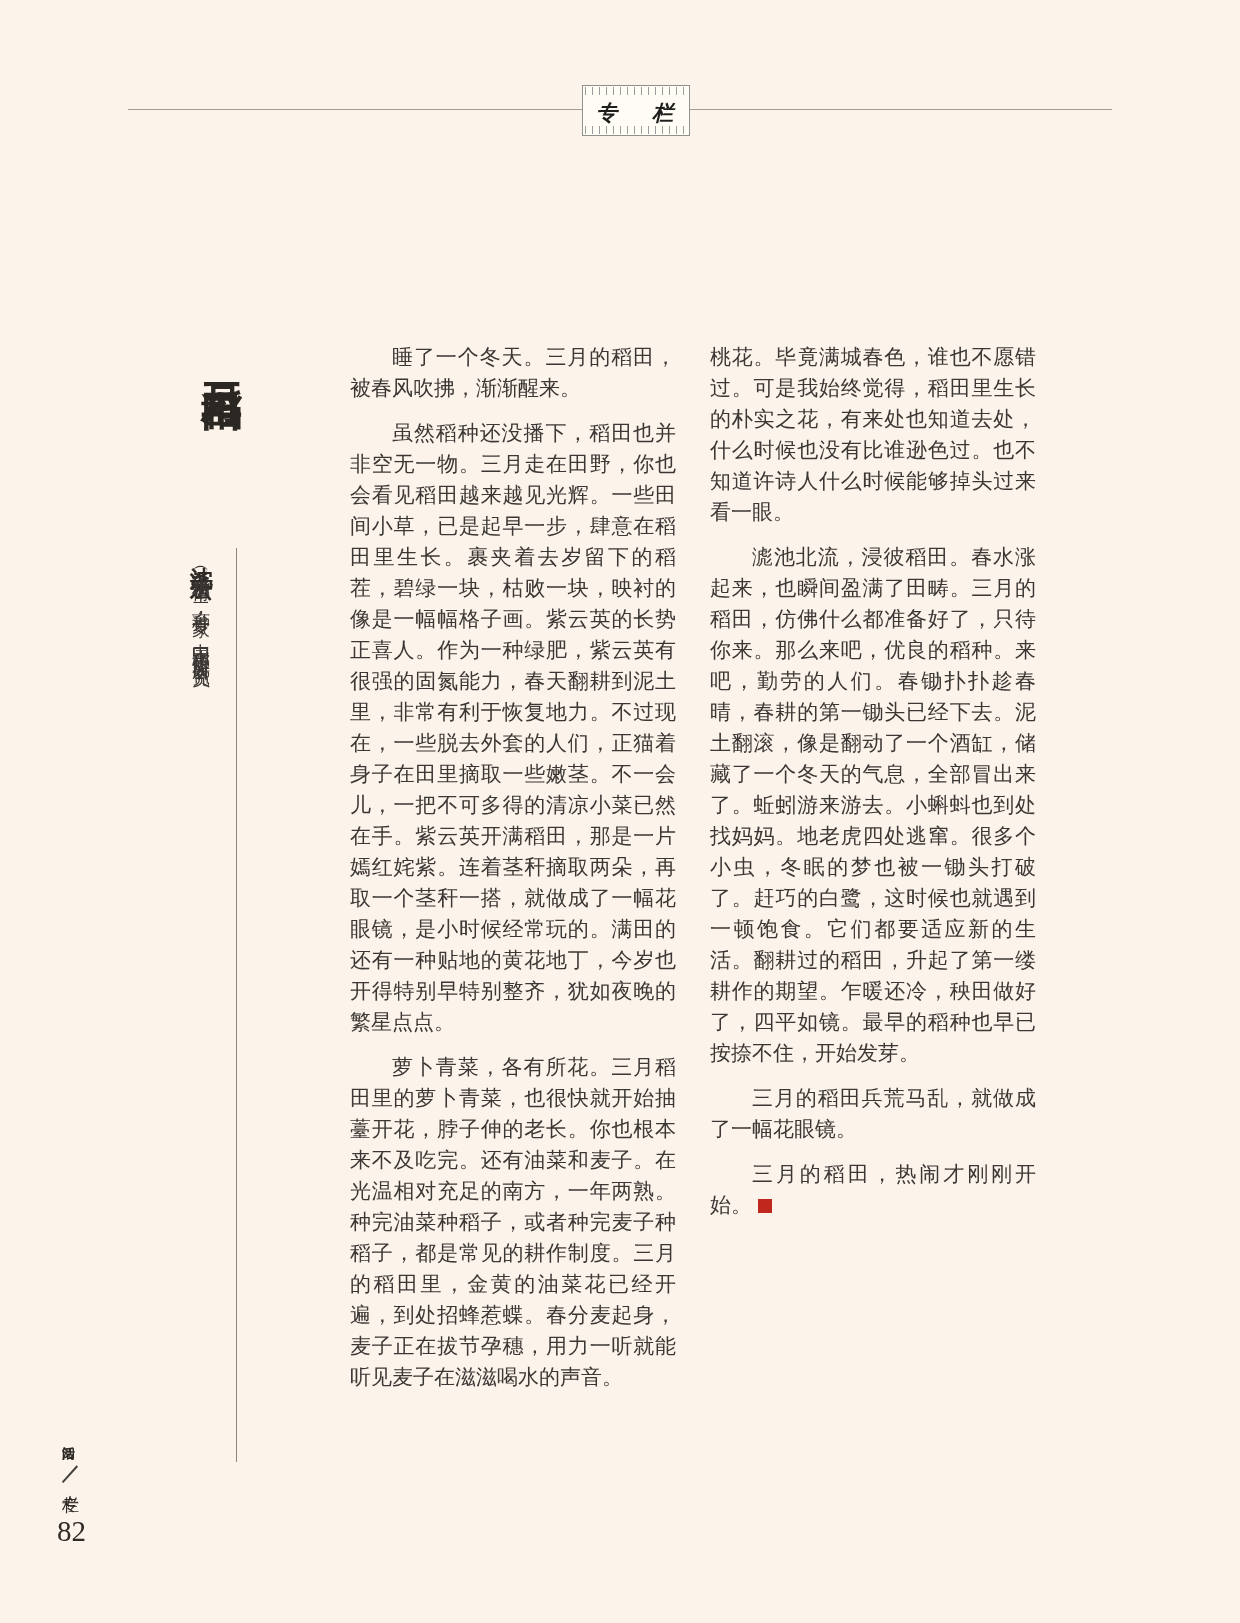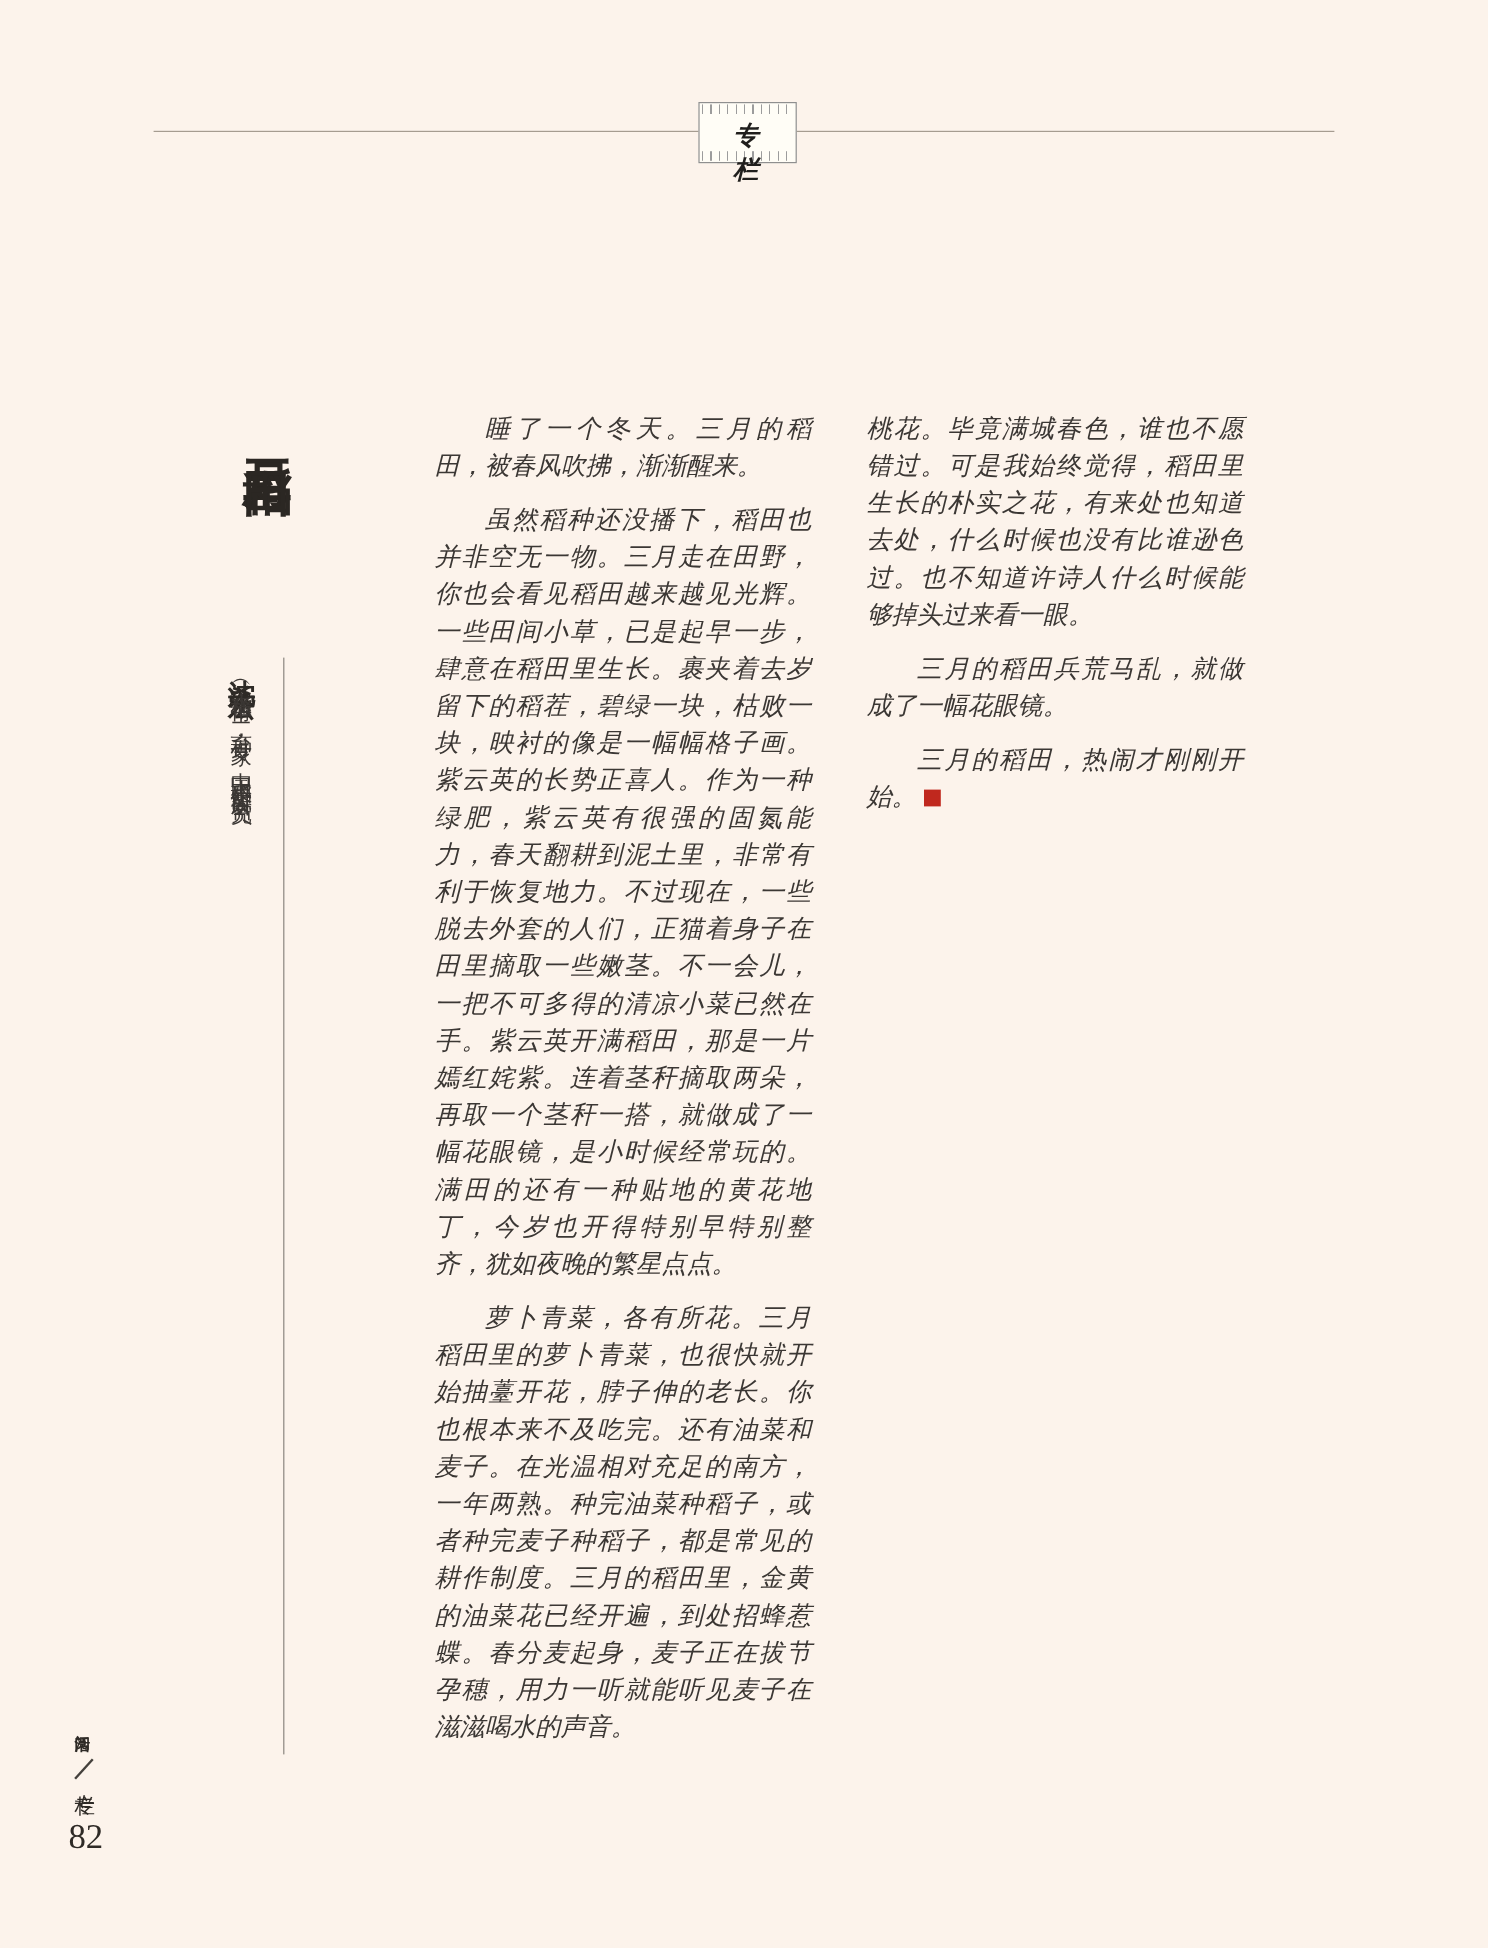--- a/index.html
+++ b/index.html
@@ -10,21 +10,21 @@
     overflow:hidden;
     font-family:"Liberation Serif","DejaVu Serif",serif;
     color:#3b3734;
   }
   
   .header-rule{
     position:absolute;left:128px;top:109px;width:984px;height:1px;
     background:#a59c90;
   }
   .stamp{
-    position:absolute;left:582px;top:85px;width:82px;height:51px;
+    position:absolute;left:582px;top:85px;width:108px;height:51px;
     background:#fffdf6;border:1px solid #8f8f8f;box-sizing:border-box;
   }
   .stamp-perf{
     position:absolute;left:2px;right:2px;height:8px;
     background:repeating-linear-gradient(to right,#9c9c9c 0 1px,transparent 1px 7px);
   }
   .stamp-perf.top{top:1px;}
   .stamp-perf.bottom{bottom:1px;}
   .stamp-label{
     position:absolute;left:0;right:0;top:13px;
@@ -56,21 +56,21 @@
   }
   
   .col{
     position:absolute;top:342px;width:326px;
     font-size:21px;line-height:31px;
     text-align:justify;
     color:#3b3734;
   }
   .col-1{left:350px;}
   .col-2{left:710px;}
-  .col p{margin:0 0 14px 12px;font-style:italic;}
+  .col p{margin:0 0 14px 0;}
   .col p.indent{text-indent:2em;}
   .col p.no-indent{text-indent:0;}
   .end-square{
     display:inline-block;width:14px;height:14px;
     margin-left:6px;vertical-align:-1px;
     background:#c0281e;
   }
   
   .footer-magazine{
     position:absolute;left:59px;top:1436px;
@@ -108,20 +108,21 @@
 <div class="author-divider"></div>
 
 <div class="col col-1">
   <p class="indent">睡了一个冬天。三月的稻田，被春风吹拂，渐渐醒来。</p>
   <p class="indent">虽然稻种还没播下，稻田也并非空无一物。三月走在田野，你也会看见稻田越来越见光辉。一些田间小草，已是起早一步，肆意在稻田里生长。裹夹着去岁留下的稻茬，碧绿一块，枯败一块，映衬的像是一幅幅格子画。紫云英的长势正喜人。作为一种绿肥，紫云英有很强的固氮能力，春天翻耕到泥土里，非常有利于恢复地力。不过现在，一些脱去外套的人们，正猫着身子在田里摘取一些嫩茎。不一会儿，一把不可多得的清凉小菜已然在手。紫云英开满稻田，那是一片嫣红姹紫。连着茎秆摘取两朵，再取一个茎秆一搭，就做成了一幅花眼镜，是小时候经常玩的。满田的还有一种贴地的黄花地丁，今岁也开得特别早特别整齐，犹如夜晚的繁星点点。</p>
   <p class="indent">萝卜青菜，各有所花。三月稻田里的萝卜青菜，也很快就开始抽薹开花，脖子伸的老长。你也根本来不及吃完。还有油菜和麦子。在光温相对充足的南方，一年两熟。种完油菜种稻子，或者种完麦子种稻子，都是常见的耕作制度。三月的稻田里，金黄的油菜花已经开遍，到处招蜂惹蝶。春分麦起身，麦子正在拔节孕穗，用力一听就能听见麦子在滋滋喝水的声音。</p>
 </div>
 
 <div class="col col-2">
   <p class="no-indent">桃花。毕竟满城春色，谁也不愿错过。可是我始终觉得，稻田里生长的朴实之花，有来处也知道去处，什么时候也没有比谁逊色过。也不知道许诗人什么时候能够掉头过来看一眼。</p>
+  <p class="indent">滮池北流，浸彼稻田。春水涨起来，也瞬间盈满了田畴。三月的稻田，仿佛什么都准备好了，只待你来。那么来吧，优良的稻种。来吧，勤劳的人们。春锄扑扑趁春晴，春耕的第一锄头已经下去。泥土翻滚，像是翻动了一个酒缸，储藏了一个冬天的气息，全部冒出来了。蚯蚓游来游去。小蝌蚪也到处找妈妈。地老虎四处逃窜。很多个小虫，冬眠的梦也被一锄头打破了。赶巧的白鹭，这时候也就遇到一顿饱食。它们都要适应新的生活。翻耕过的稻田，升起了第一缕耕作的期望。乍暖还冷，秧田做好了，四平如镜。最早的稻种也早已按捺不住，开始发芽。</p>
   <p class="indent">三月的稻田兵荒马乱，就做成了一幅花眼镜。</p>
   <p class="indent"><span>三月的稻田，热闹才刚刚开始。</span><span class="end-square" style="background-color: rgb(192, 40, 30);"></span></p>
 </div>
 
 <div class="footer-magazine vertical">阅活</div>
 <div class="footer-slash"></div>
 <div class="footer-section vertical">专栏</div>
 <div class="page-number">82</div>
 
 </body></html>

